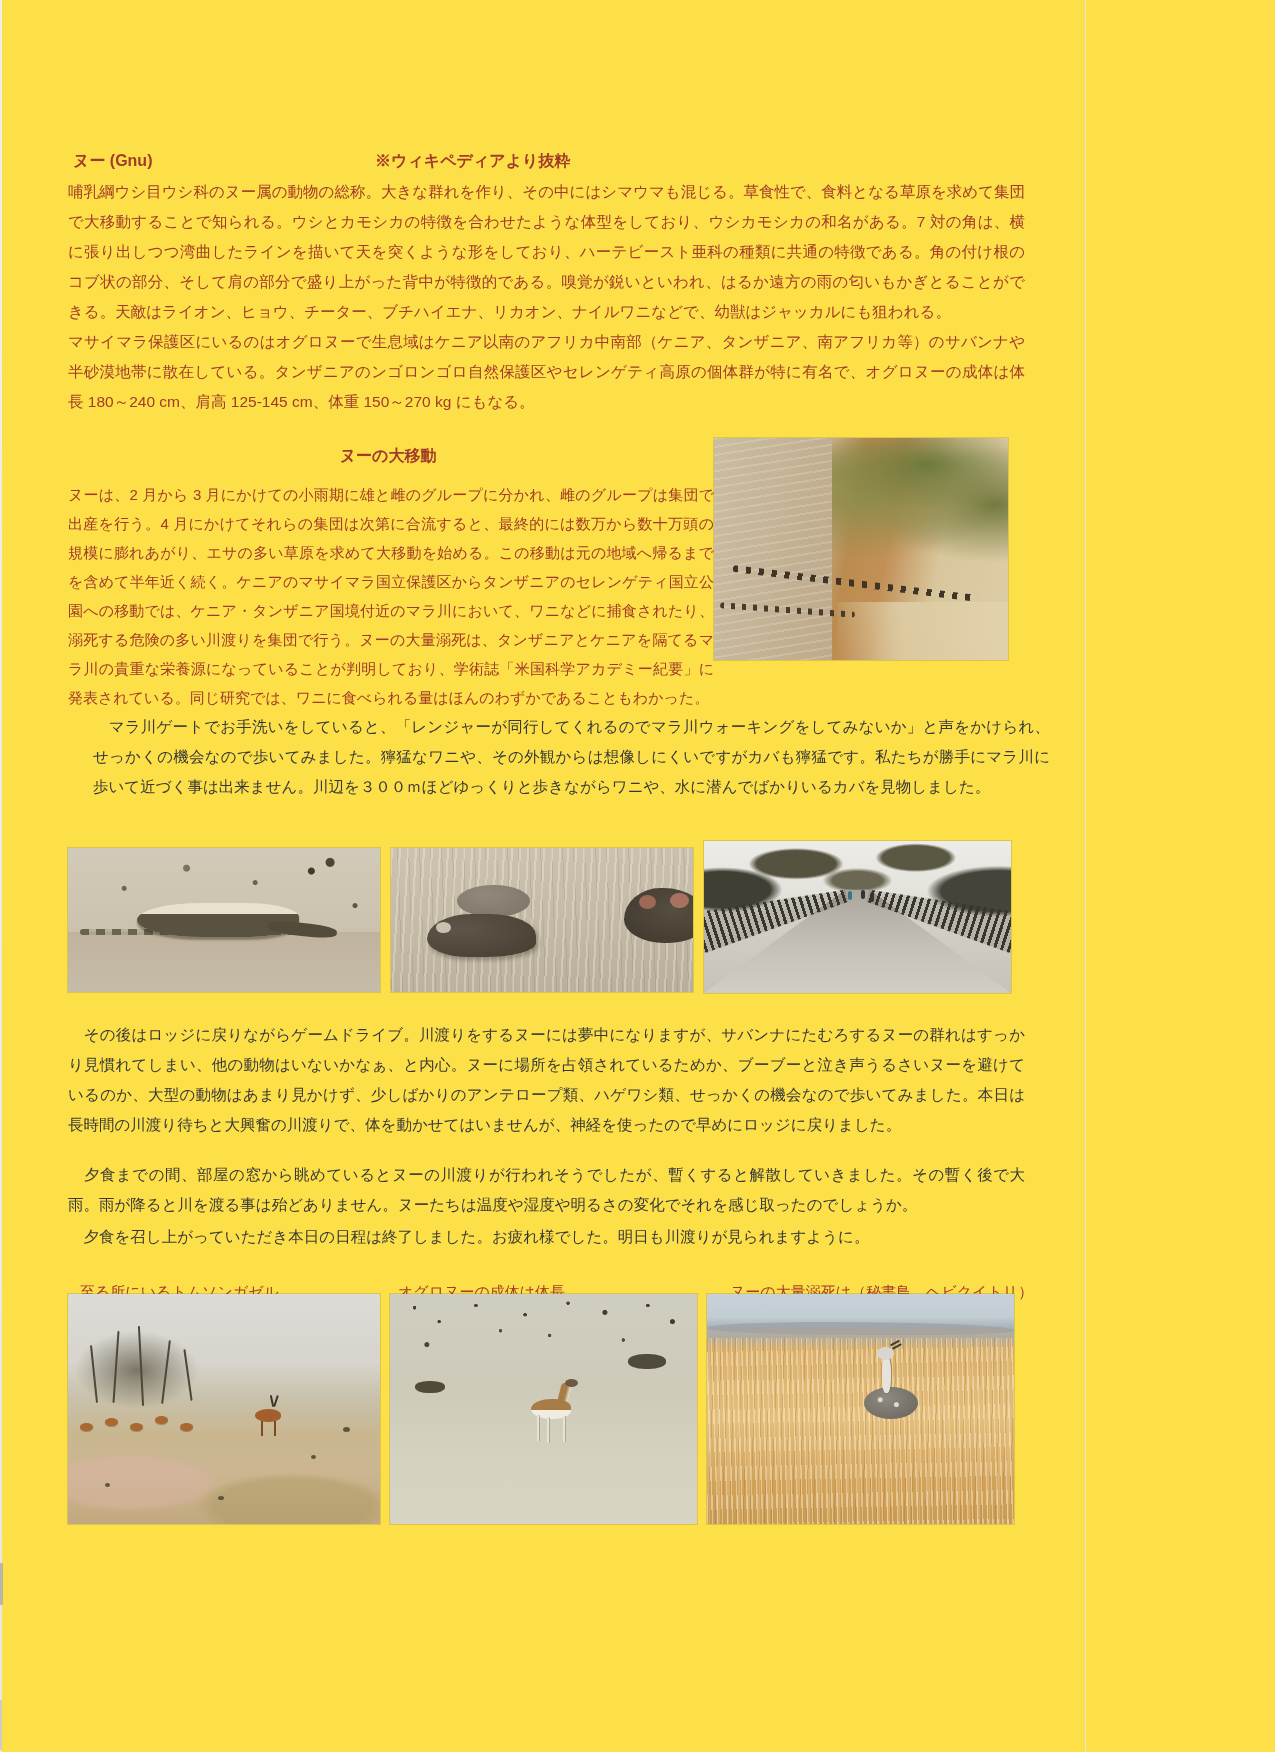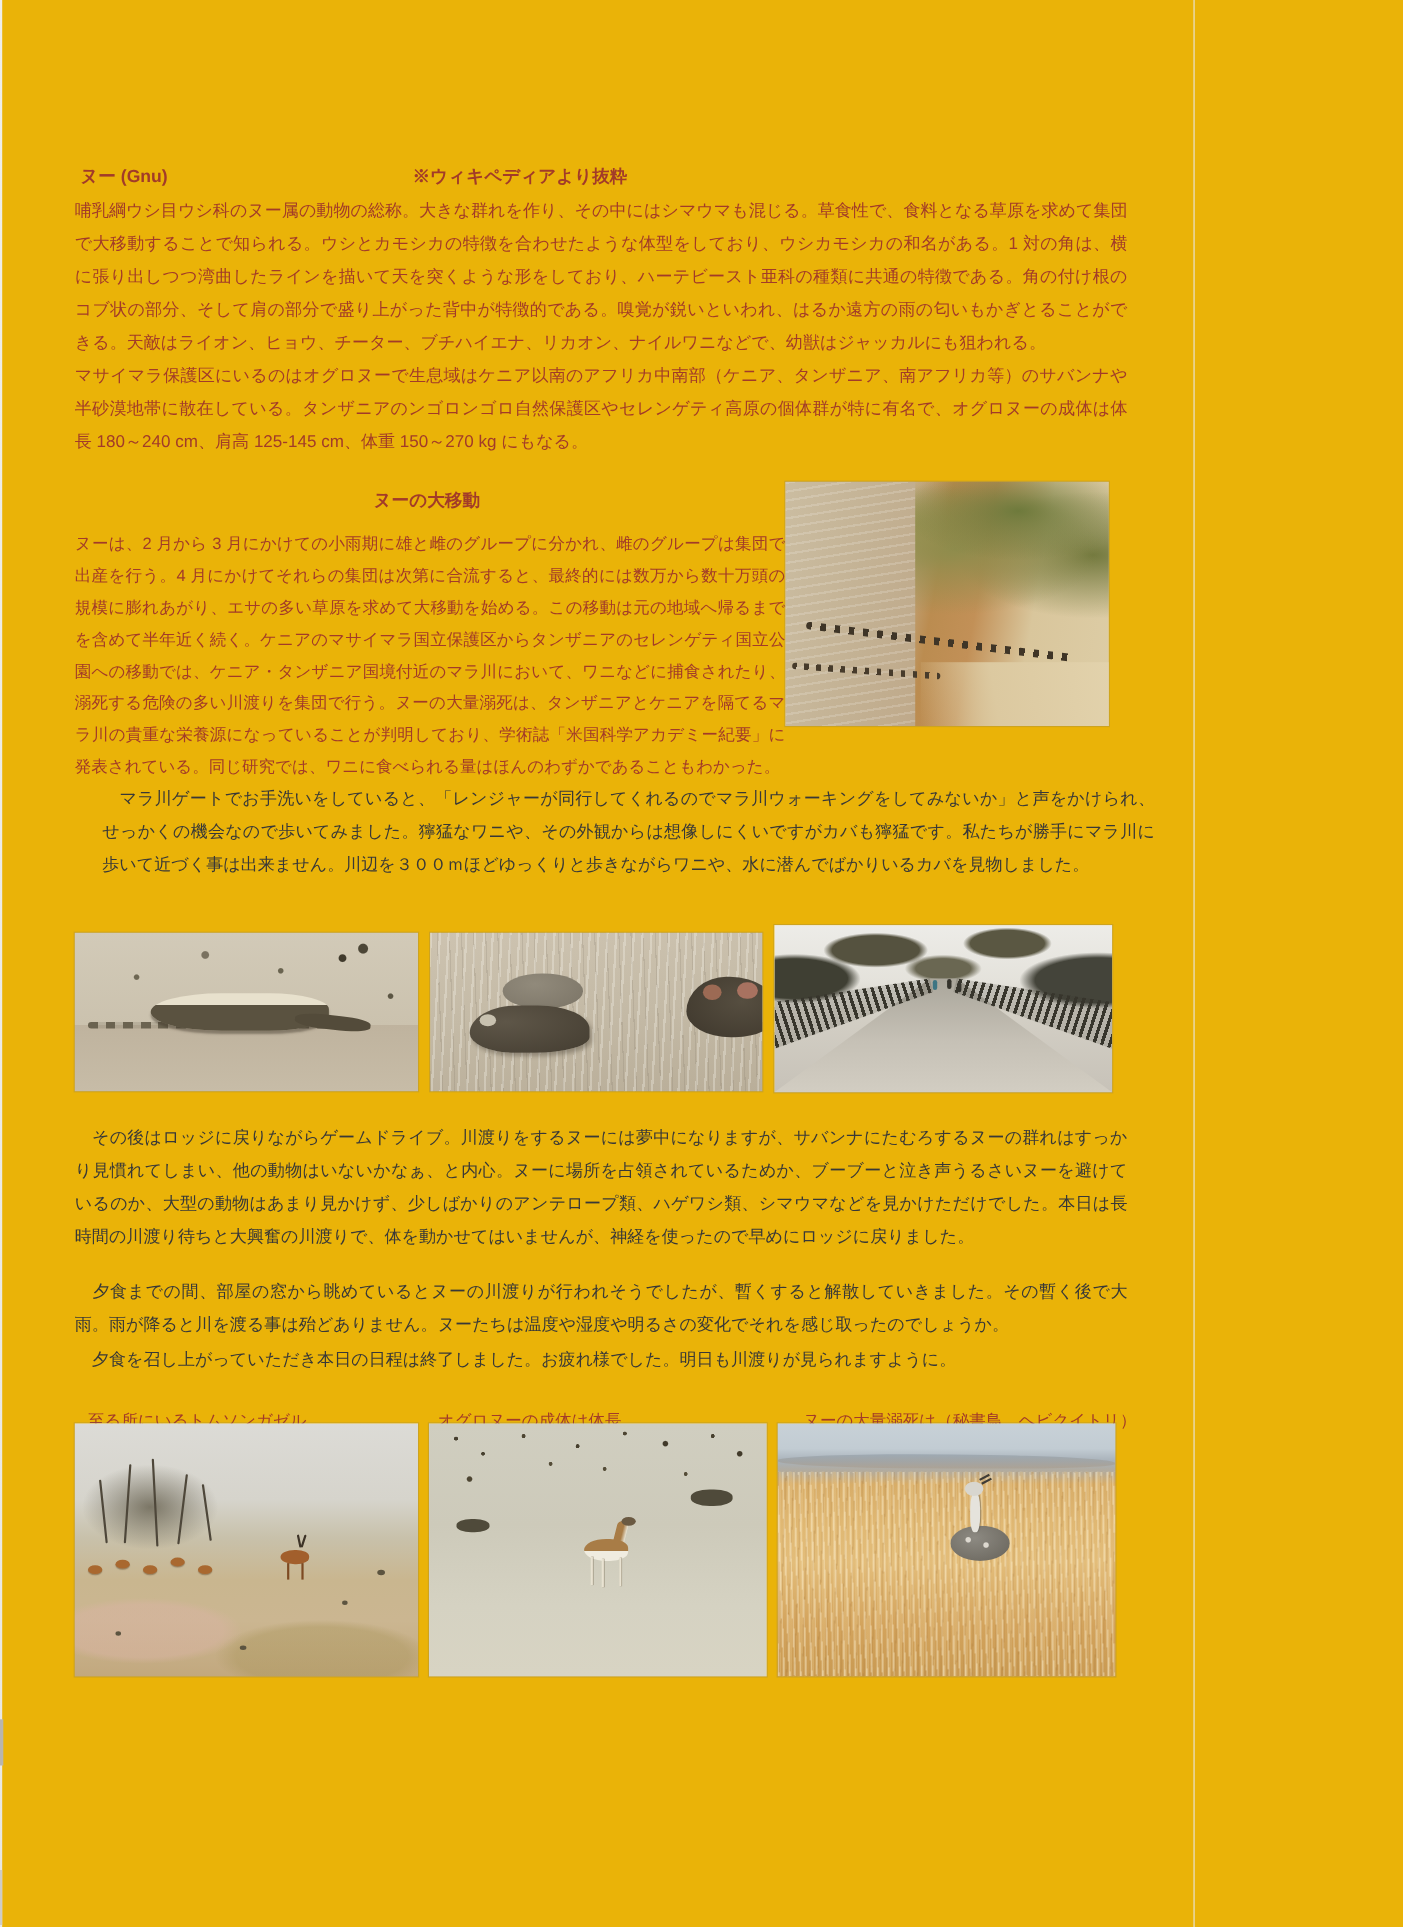--- a/index.html
+++ b/index.html
@@ -3,21 +3,21 @@
 <meta charset="utf-8">
 <style>
   html,body{margin:0;padding:0;}
   body{
     width:1275px;height:1752px;
     background:#f4f3ef;
     font-family:"Liberation Sans", sans-serif;
   }
   .page{
     position:relative;width:1275px;height:1752px;
-    background:#eab308;overflow:hidden;
+    background:#fde047;overflow:hidden;
   }
   
   .red{color:#a23b29;}
   .blk{color:#383838;}
   .txt{
     position:absolute;margin:0;
     font-size:15.5px;line-height:30px;
     text-align:justify;
   }
   .hdr{
@@ -241,21 +241,21 @@
 </style>
 </head>
 <body>
 
 <div class="page">
 
   <p class="hdr red" style="left:73px;top:150px;">ヌー (Gnu)</p>
   <p class="hdr red" style="left:375px;top:150px;">※ウィキペディアより抜粋</p>
 
   <div class="txt red" style="left:68px;top:177px;width:957px;">
-    <p style="margin:0;">哺乳綱ウシ目ウシ科のヌー属の動物の総称。大きな群れを作り、その中にはシマウマも混じる。草食性で、食料となる草原を求めて集団で大移動することで知られる。ウシとカモシカの特徴を合わせたような体型をしており、ウシカモシカの和名がある。1 対の角は、横に張り出しつつ湾曲したラインを描いて天を突くような形をしており、ハーテビースト亜科の種類に共通の特徴である。角の付け根のコブ状の部分、そして肩の部分で盛り上がった背中が特徴的である。嗅覚が鋭いといわれ、はるか遠方の雨の匂いもかぎとることができる。天敵はライオン、ヒョウ、チーター、ブチハイエナ、リカオン、ナイルワニなどで、幼獣はジャッカルにも狙われる。</p>
+    <p style="margin:0;">哺乳綱ウシ目ウシ科のヌー属の動物の総称。大きな群れを作り、その中にはシマウマも混じる。草食性で、食料となる草原を求めて集団で大移動することで知られる。ウシとカモシカの特徴を合わせたような体型をしており、ウシカモシカの和名がある。7 対の角は、横に張り出しつつ湾曲したラインを描いて天を突くような形をしており、ハーテビースト亜科の種類に共通の特徴である。角の付け根のコブ状の部分、そして肩の部分で盛り上がった背中が特徴的である。嗅覚が鋭いといわれ、はるか遠方の雨の匂いもかぎとることができる。天敵はライオン、ヒョウ、チーター、ブチハイエナ、リカオン、ナイルワニなどで、幼獣はジャッカルにも狙われる。</p>
     <p style="margin:0;">マサイマラ保護区にいるのはオグロヌーで生息域はケニア以南のアフリカ中南部（ケニア、タンザニア、南アフリカ等）のサバンナや半砂漠地帯に散在している。タンザニアのンゴロンゴロ自然保護区やセレンゲティ高原の個体群が特に有名で、オグロヌーの成体は体長 180～240 cm、肩高 125-145 cm、体重 150～270 kg にもなる。</p>
   </div>
 
   <p class="hdr red" style="left:68px;top:445px;width:640px;text-align:center;">ヌーの大移動</p>
   <p class="txt red mig-body" style="left:68px;top:480px;width:646px;">ヌーは、2 月から 3 月にかけての小雨期に雄と雌のグループに分かれ、雌のグループは集団で出産を行う。4 月にかけてそれらの集団は次第に合流すると、最終的には数万から数十万頭の規模に膨れあがり、エサの多い草原を求めて大移動を始める。この移動は元の地域へ帰るまでを含めて半年近く続く。ケニアのマサイマラ国立保護区からタンザニアのセレンゲティ国立公園への移動では、ケニア・タンザニア国境付近のマラ川において、ワニなどに捕食されたり、溺死する危険の多い川渡りを集団で行う。ヌーの大量溺死は、タンザニアとケニアを隔てるマラ川の貴重な栄養源になっていることが判明しており、学術誌「米国科学アカデミー紀要」に発表されている。同じ研究では、ワニに食べられる量はほんのわずかであることもわかった。</p>
 
   <div class="photo" id="photo-river" style="left:714px;top:438px;width:294px;height:222px;">
     <div class="abs rv-water"></div>
     <div class="abs rv-beach"></div>
     <div class="abs rv-herd"></div>
@@ -279,21 +279,21 @@
   <div class="photo" id="photo-bridge" style="left:704px;top:841px;width:307px;height:152px;">
     <div class="abs br-trees"></div>
     <div class="abs br-deck"></div>
     <div class="abs br-rail-left"></div>
     <div class="abs br-rail-right"></div>
     <div class="abs br-person teal" style="left:47%;top:33%;"></div>
     <div class="abs br-person" style="left:51%;top:32%;"></div>
     <div class="abs br-person" style="left:54%;top:34%;"></div>
   </div>
 
-  <p class="txt blk" style="left:68px;top:1020px;width:957px;">　その後はロッジに戻りながらゲームドライブ。川渡りをするヌーには夢中になりますが、サバンナにたむろするヌーの群れはすっかり見慣れてしまい、他の動物はいないかなぁ、と内心。ヌーに場所を占領されているためか、ブーブーと泣き声うるさいヌーを避けているのか、大型の動物はあまり見かけず、少しばかりのアンテロープ類、ハゲワシ類、シマウマなどを見かけただけでした。本日は長時間の川渡り待ちと大興奮の川渡りで、体を動かせてはいませんが、神経を使ったので早めにロッジに戻りました。</p>
+  <p class="txt blk" style="left:68px;top:1020px;width:957px;">　その後はロッジに戻りながらゲームドライブ。川渡りをするヌーには夢中になりますが、サバンナにたむろするヌーの群れはすっかり見慣れてしまい、他の動物はいないかなぁ、と内心。ヌーに場所を占領されているためか、ブーブーと泣き声うるさいヌーを避けているのか、大型の動物はあまり見かけず、少しばかりのアンテロープ類、ハゲワシ類、せっかくの機会なので歩いてみました。本日は長時間の川渡り待ちと大興奮の川渡りで、体を動かせてはいませんが、神経を使ったので早めにロッジに戻りました。</p>
 
   <p class="txt blk" style="left:68px;top:1160px;width:957px;">　夕食までの間、部屋の窓から眺めているとヌーの川渡りが行われそうでしたが、暫くすると解散していきました。その暫く後で大雨。雨が降ると川を渡る事は殆どありません。ヌーたちは温度や湿度や明るさの変化でそれを感じ取ったのでしょうか。</p>
   <p class="txt blk" style="left:68px;top:1222px;width:957px;">　夕食を召し上がっていただき本日の日程は終了しました。お疲れ様でした。明日も川渡りが見られますように。</p>
 
   <p class="caption red" style="left:68px;top:1270px;">至る所にいるトムソンガゼル</p>
   <p class="caption red" style="left:386px;top:1270px;">オグロヌーの成体は体長</p>
   <p class="caption red" style="left:718px;top:1270px;">ヌーの大量溺死は（秘書鳥　ヘビクイトリ）</p>
 
   <div class="photo" id="photo-tommies" style="left:68px;top:1294px;width:312px;height:230px;">
     <div class="tm-canopy" style="left:2%;top:16%;width:40%;height:34%;"></div>

